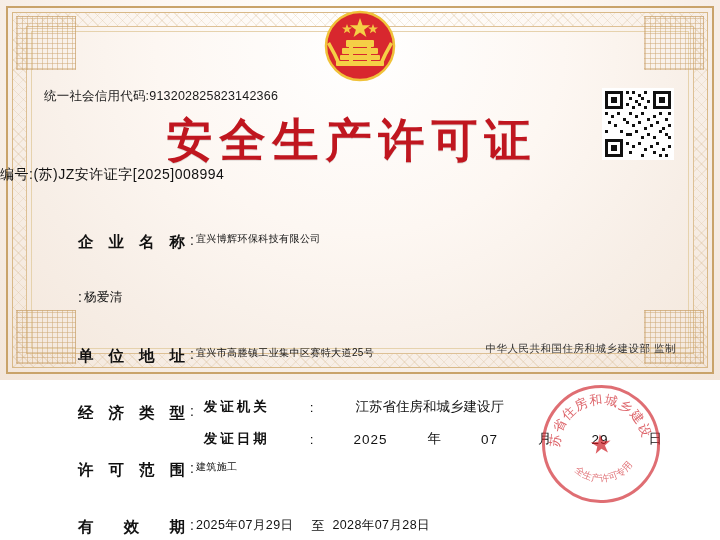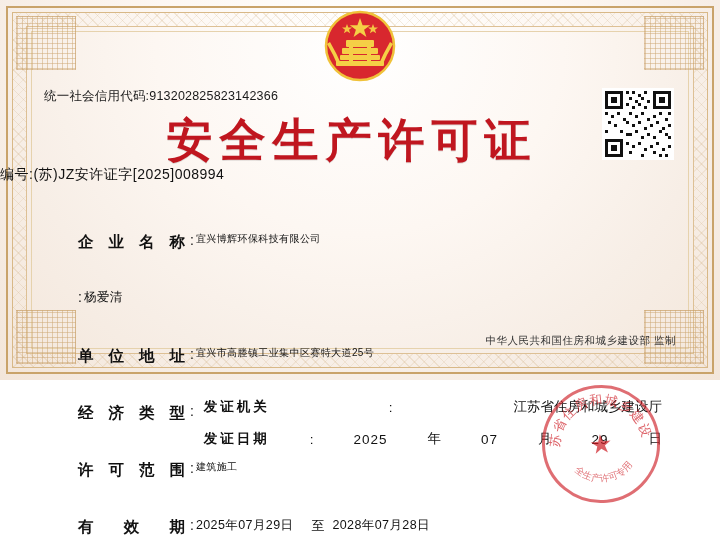--- a/index.html
+++ b/index.html
@@ -129,21 +129,21 @@
   .value.small{font-size:12.5px;}
   .mid-label{
     font-size:13px;color:#111;margin:0 8px 0 18px;
   }
 
   .issuer-block{
     position:absolute;right:58px;top:398px;
     text-align:left;
   }
   .issuer-row{
-    display:flex;align-items:center;justify-content:space-between;
+    display:flex;align-items:center;justify-content:flex-start;
     margin-bottom:14px;
     font-size:13.5px;color:#111;gap:40px;
   }
   .issuer-label{letter-spacing:3px;font-weight:bold;}
   .issuer-value{margin-left:2px;}
   .date-parts{letter-spacing:1px;}
 
   
   .seal{
     position:absolute;right:60px;top:385px;
@@ -159,21 +159,21 @@
     transform:translate(-50%,-50%);
     font-size:26px;line-height:1;
     color:rgba(205,26,34,.8);
   }
   .seal .ring-text{
     position:absolute;left:0;top:0;width:100%;height:100%;
   }
   .seal .ring-text svg{display:block;}
 
   .footer{
-    position:absolute;right:44px;bottom:32px;
+    position:absolute;right:44px;bottom:24px;
     font-size:10.5px;color:#333;
     letter-spacing:.5px;
   }
 </style>
 </head>
 <body>
 
 <div class="cert">
 
   <div class="frame-outer"></div>

